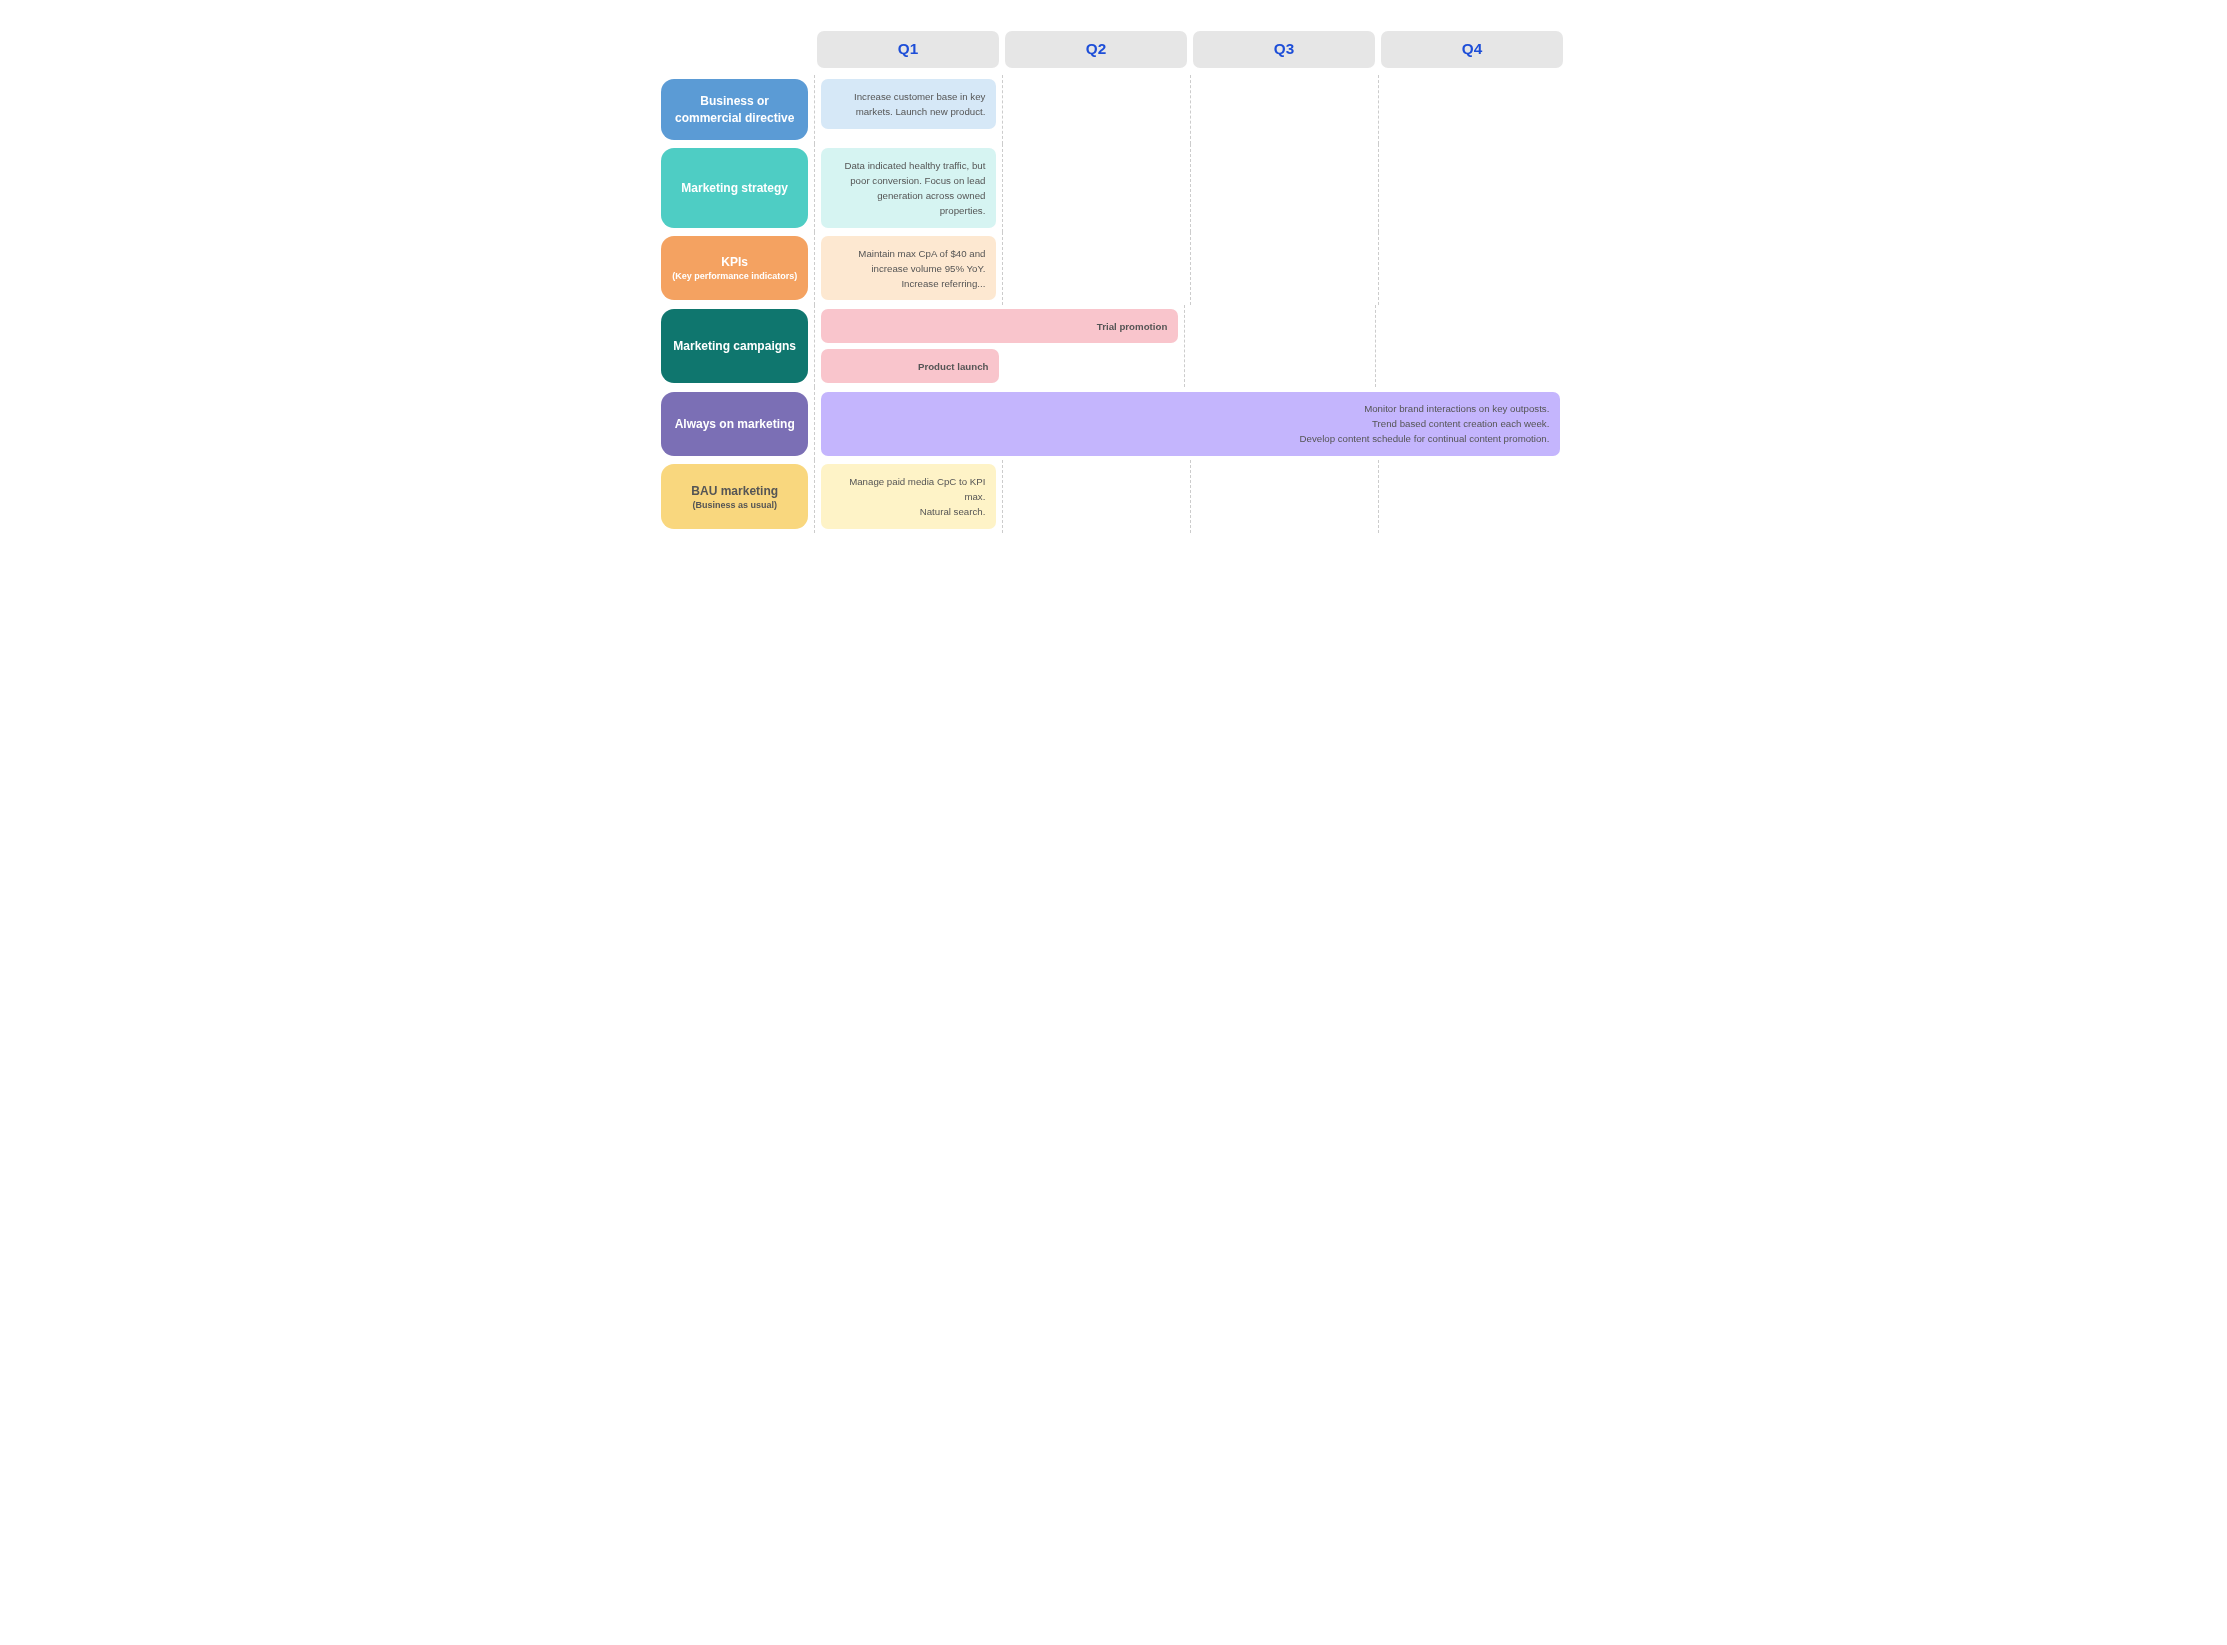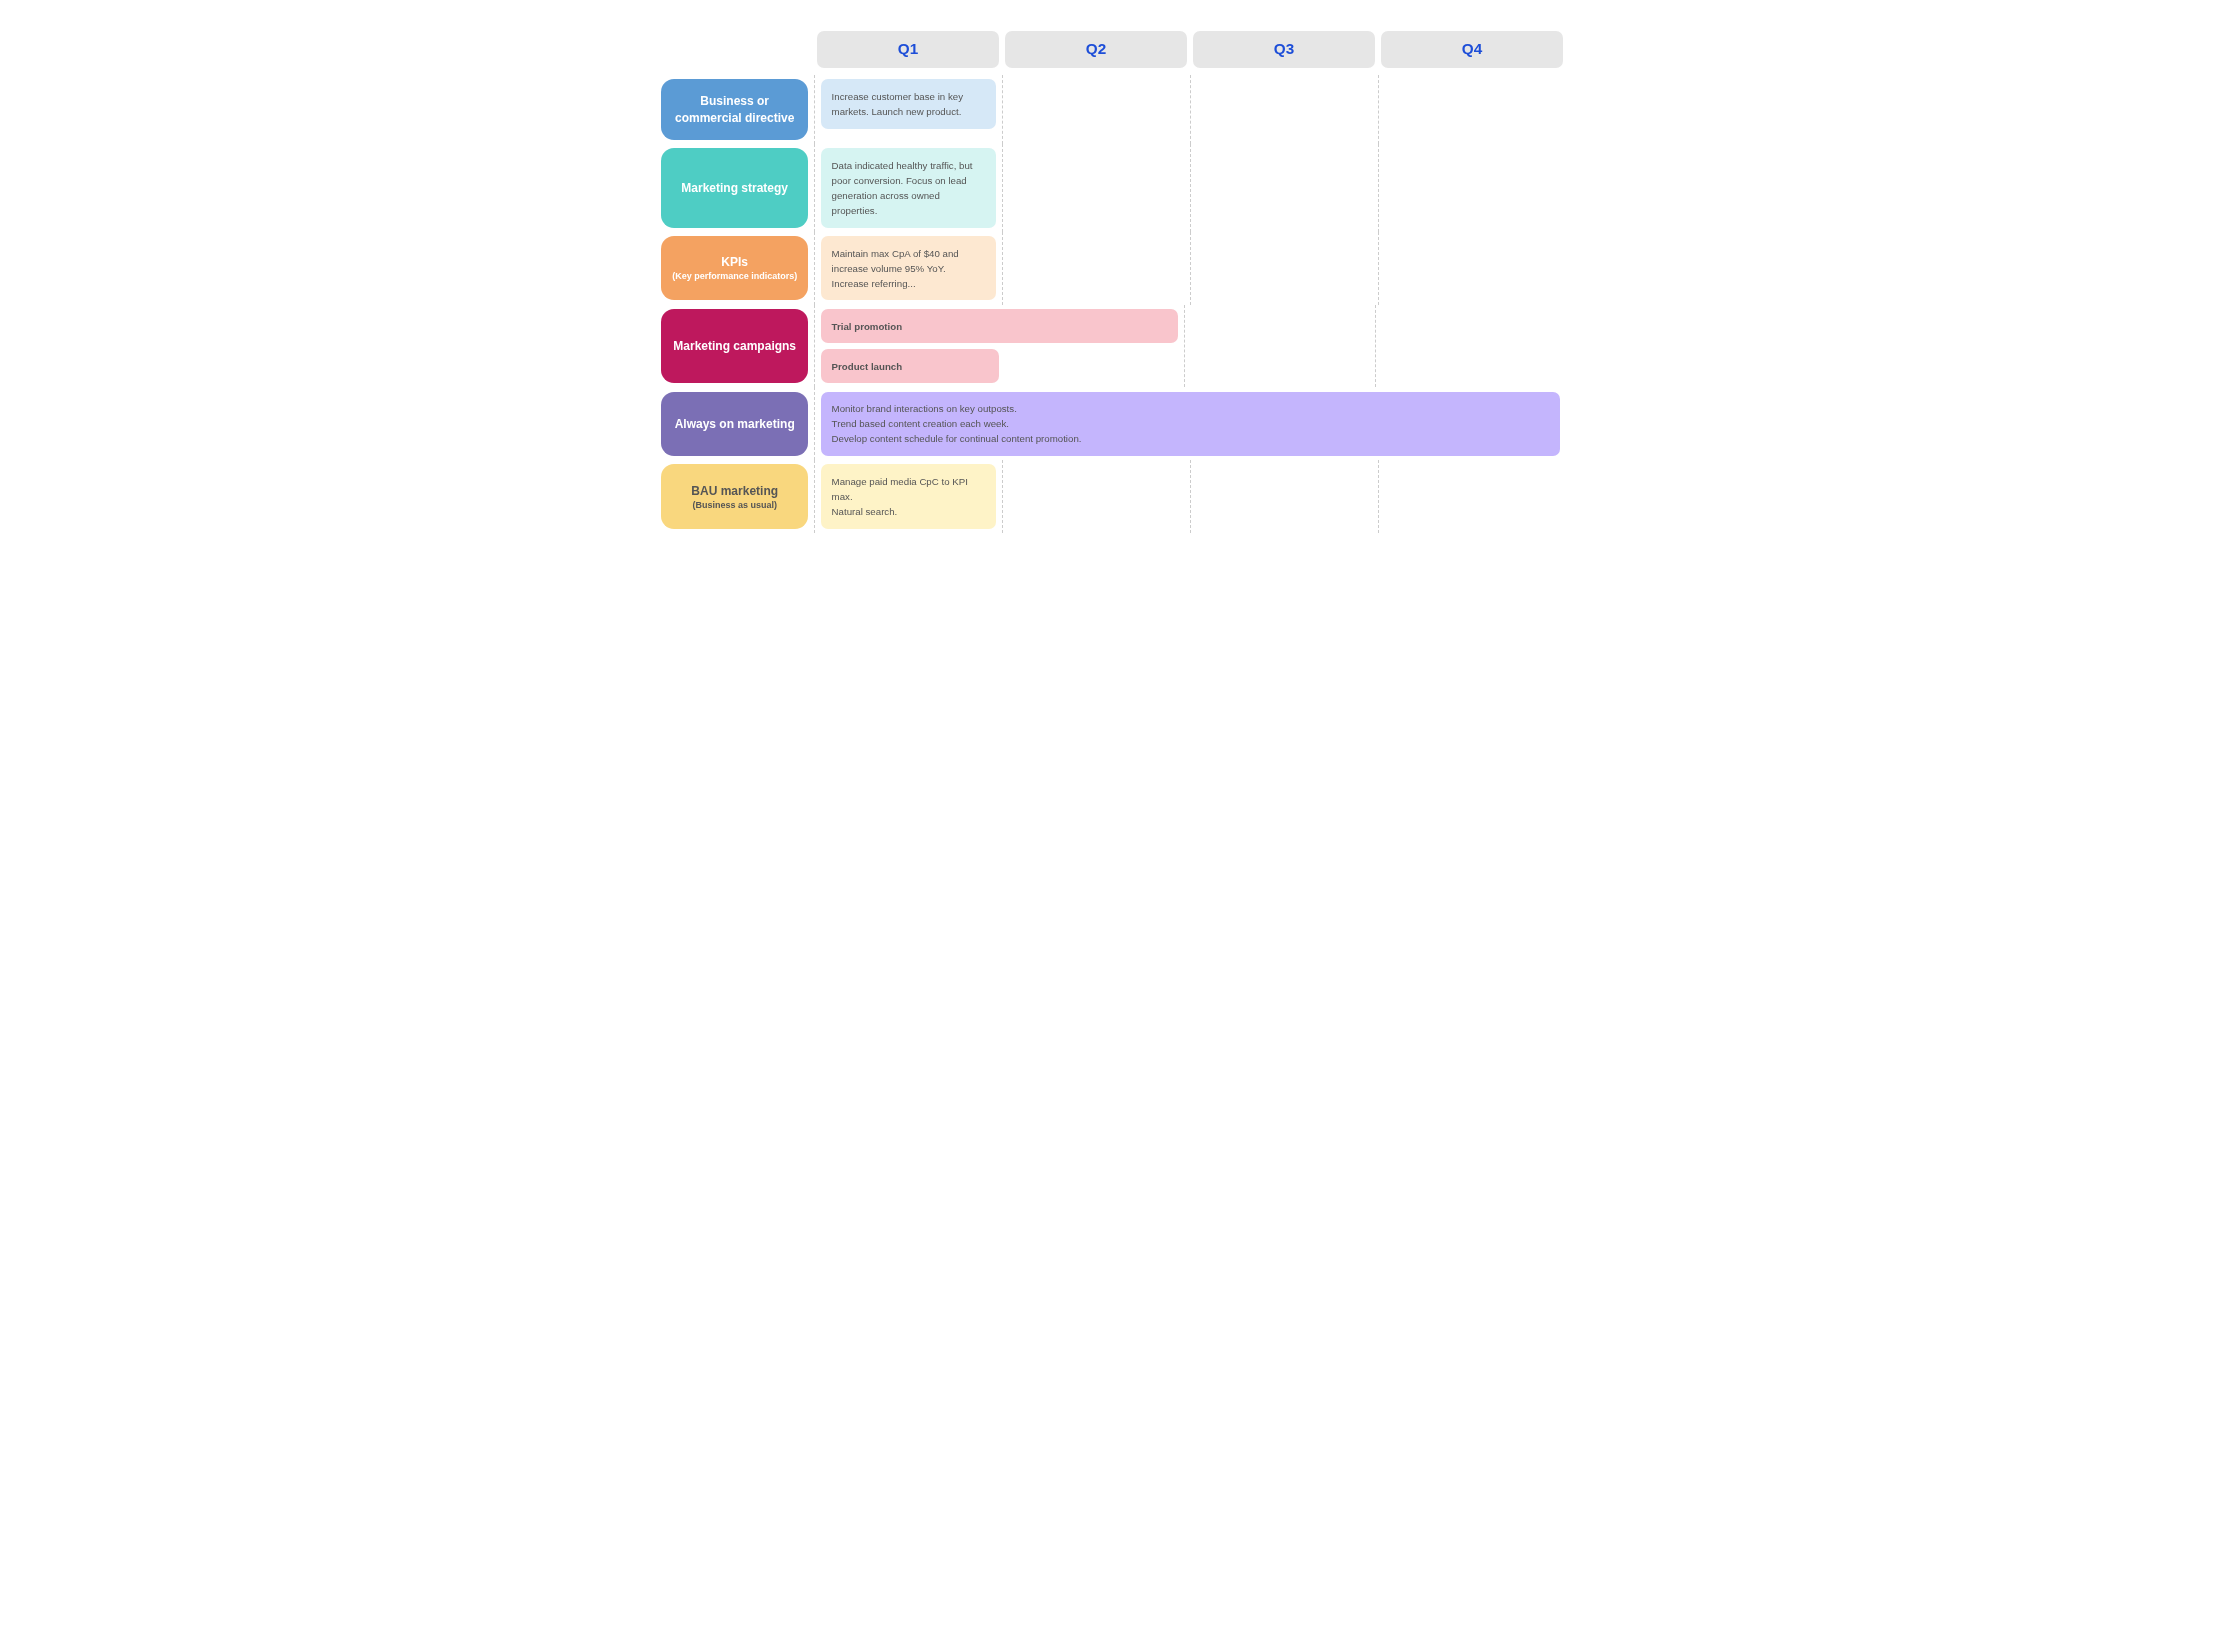--- a/index.html
+++ b/index.html
@@ -78,21 +78,21 @@
       height: 100%;
       display: flex;
       align-items: center;
       justify-content: center;
     }
 
     .content-inner {
       border-radius: 7px;
       padding: 9.7px 11px;
       font-size: 9.7px;
-      text-align: left;
+      text-align: right;
       color: #555;
       line-height: 1.55;
     }
 
     
     .rm-span4 {
       flex: 4;
       border-left: 1.4px dashed #ccc;
       padding: 4.2px 5.6px;
     }
@@ -164,21 +164,21 @@
       <div class="content-inner" style="background:#fde8d1;white-space:pre-line;">Maintain max CpA of $40 and increase volume 95% YoY.
 Increase referring...</div>
     </div>
     <div class="rm-q-col"></div>
     <div class="rm-q-col"></div>
     <div class="rm-q-col"></div>
   </div>
 
   <div class="rm-row" style="align-items:stretch;">
     <div class="rm-label-col">
-      <div class="label-box" style="background:#be185d;">
+      <div class="label-box" style="background:#0f766e;">
         <span>Marketing campaigns</span>
       </div>
     </div>
 
     <div style="flex:2; border-left:1.4px dashed #ccc; padding:4.2px 5.6px; display:flex; flex-direction:column; gap:5.6px;font-weight:bold;">
       <div class="content-inner" style="background:#f9c5cc;">Trial promotion</div>
       <div class="content-inner" style="background:#f9c5cc;width:50%;align-self:flex-start;">Product launch</div>
     </div>
     <div class="rm-q-col"></div>
     <div class="rm-q-col"></div>

